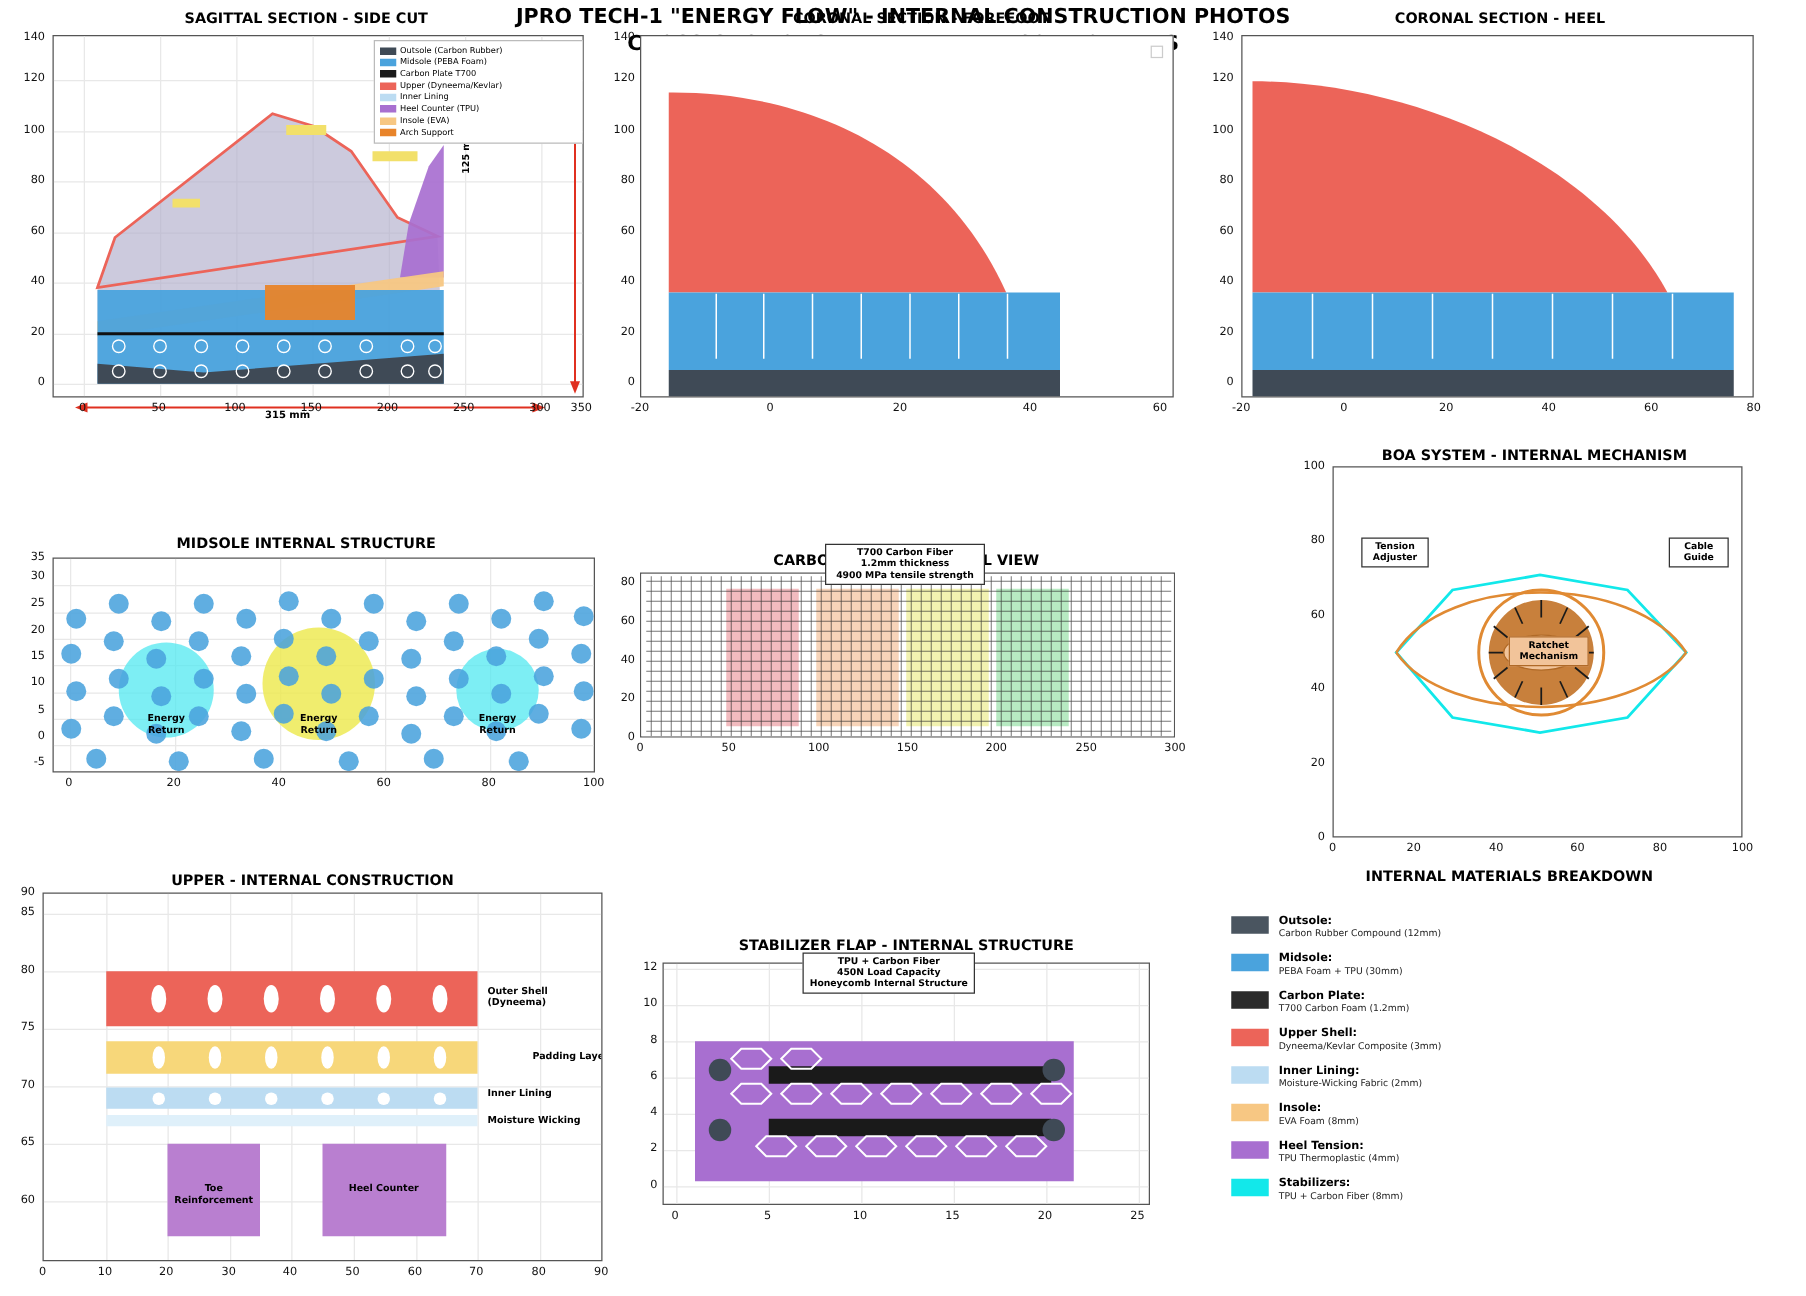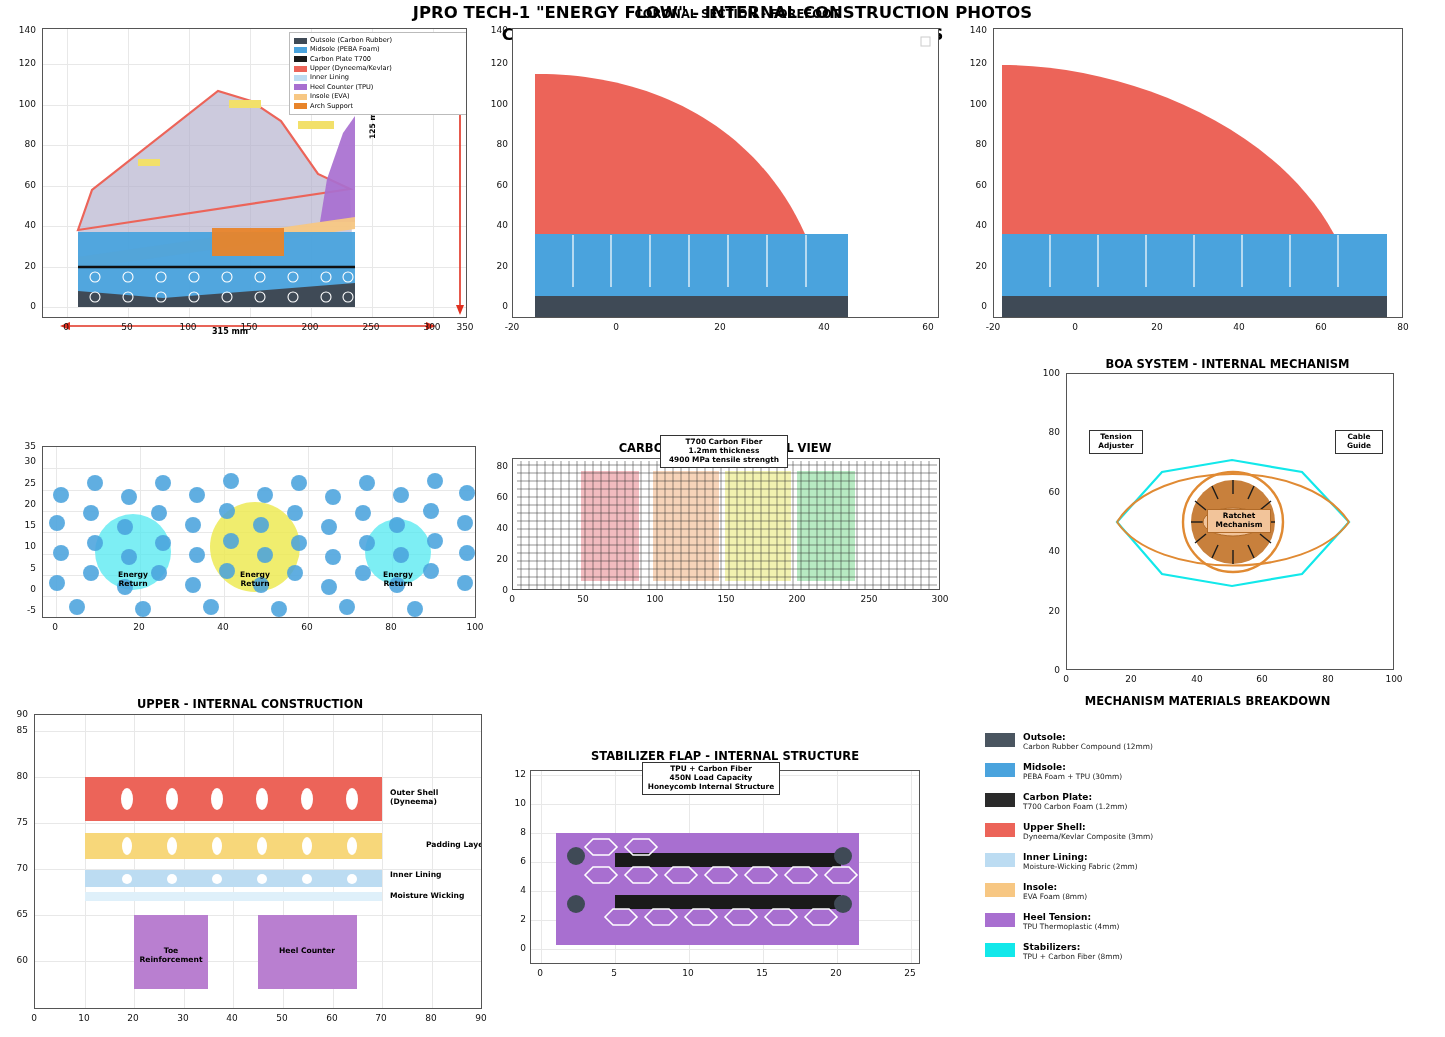--- a/index.html
+++ b/index.html
@@ -32,20 +32,21 @@
 <body>
 
 <div class="page">
 
   <div class="suptitle">
     <div>JPRO TECH-1 "ENERGY FLOW" - INTERNAL CONSTRUCTION PHOTOS</div>
     <div>CROSS-SECTIONS AND INTERNAL COMPONENTS</div>
   </div>
 
   <div class="panel" style="left:10px;top:4px;width:470px;height:345px;">
+    <div class="ptitle" style="top:3px;">SAGITTAL SECTION - SIDE CUT</div>
     <div class="axes" style="left:32px;top:24px;width:425px;height:290px;">
 
       <div class="grid gridv" style="left:24px;"></div>
         <div class="grid gridv" style="left:85px;"></div>
       <div class="grid gridv" style="left:146px;"></div>
         <div class="grid gridv" style="left:207px;"></div>
       <div class="grid gridv" style="left:268px;"></div>
         <div class="grid gridv" style="left:329px;"></div>
       <div class="grid gridv" style="left:390px;"></div>
       <div class="grid gridh" style="top:278px;"></div>
@@ -98,21 +99,21 @@
             <circle cx="305" cy="268" r="5"></circle>
         </g>
 
         <line x1="417" y1="42" x2="417" y2="280" stroke="#e03020" stroke-width="1.6"></line>
         <polygon points="417,36 413,46 421,46" fill="#e03020"></polygon>
         <polygon points="417,286 413,276 421,276" fill="#e03020"></polygon>
       </svg>
 
       <div class="smalltext" style="left:325px;top:110px;transform:rotate(-90deg);transform-origin:left top;color:#000;">125 mm</div>
 
-      <div class="legendbox" style="left:246px;top:3px;width:172px;">
+      <div class="legendbox" style="left:256px;top:3px;width:172px;">
         <div class="legendrow">
             <span class="swatch" style="background:#3f4a56"></span>
             <span>Outsole (Carbon Rubber)</span>
           </div>
         <div class="legendrow">
             <span class="swatch" style="background:#4aa3dd"></span>
             <span>Midsole (PEBA Foam)</span>
           </div>
         <div class="legendrow">
             <span class="swatch" style="background:#1a1a1a"></span>
@@ -195,20 +196,21 @@
     <div class="tick ticky" style="left:-8px;width:26px;top:262px;">20</div>
     <div class="tick ticky" style="left:-8px;width:26px;top:221px;">40</div>
     <div class="tick ticky" style="left:-8px;width:26px;top:181px;">60</div>
     <div class="tick ticky" style="left:-8px;width:26px;top:140px;">80</div>
     <div class="tick ticky" style="left:-8px;width:26px;top:100px;">100</div>
     <div class="tick ticky" style="left:-8px;width:26px;top:59px;">120</div>
     <div class="tick ticky" style="left:-8px;width:26px;top:26px;">140</div>
   </div>
 
   <div class="panel" style="left:965px;top:4px;width:470px;height:345px;">
+    <div class="ptitle" style="top:3px;">CORONAL SECTION - HEEL</div>
     <div class="axes" style="left:28px;top:24px;width:410px;height:290px;">
       <svg width="410" height="290" style="position:absolute;left:0;top:0;">
         <path d="M8,205 L8,36 C130,36 280,95 340,205 Z" fill="#ec6459"></path>
         <rect x="8" y="205" width="385" height="62" fill="#4aa3dd"></rect>
         <rect x="8" y="267" width="385" height="23" fill="#3f4a56"></rect>
         <g stroke="#ffffff" stroke-width="1.2">
           <line x1="56" y1="206" x2="56" y2="258"></line>
             <line x1="104" y1="206" x2="104" y2="258"></line>
           <line x1="152" y1="206" x2="152" y2="258"></line>
             <line x1="200" y1="206" x2="200" y2="258"></line>
@@ -228,20 +230,21 @@
     <div class="tick ticky" style="left:-4px;width:26px;top:262px;">20</div>
     <div class="tick ticky" style="left:-4px;width:26px;top:221px;">40</div>
     <div class="tick ticky" style="left:-4px;width:26px;top:181px;">60</div>
     <div class="tick ticky" style="left:-4px;width:26px;top:140px;">80</div>
     <div class="tick ticky" style="left:-4px;width:26px;top:100px;">100</div>
     <div class="tick ticky" style="left:-4px;width:26px;top:59px;">120</div>
     <div class="tick ticky" style="left:-4px;width:26px;top:26px;">140</div>
   </div>
 
   <div class="panel" style="left:10px;top:424px;width:470px;height:230px;">
+    <div class="ptitle" style="top:3px;">MIDSOLE INTERNAL STRUCTURE</div>
     <div class="axes" style="left:32px;top:22px;width:434px;height:172px;">
       <div class="grid gridv" style="left:13px;"></div>
         <div class="grid gridv" style="left:97px;"></div>
       <div class="grid gridv" style="left:181px;"></div>
         <div class="grid gridv" style="left:265px;"></div>
       <div class="grid gridv" style="left:349px;"></div>
       <div class="grid gridh" style="top:170px;"></div>
         <div class="grid gridh" style="top:149px;"></div>
       <div class="grid gridh" style="top:128px;"></div>
         <div class="grid gridh" style="top:107px;"></div>
@@ -631,21 +634,21 @@
     <div class="tick ticky" style="left:10px;width:26px;top:202px;">0</div>
     <div class="tick ticky" style="left:10px;width:26px;top:173px;">2</div>
     <div class="tick ticky" style="left:10px;width:26px;top:144px;">4</div>
     <div class="tick ticky" style="left:10px;width:26px;top:115px;">6</div>
     <div class="tick ticky" style="left:10px;width:26px;top:86px;">8</div>
     <div class="tick ticky" style="left:10px;width:26px;top:57px;">10</div>
     <div class="tick ticky" style="left:10px;width:26px;top:28px;">12</div>
   </div>
 
   <div class="panel" style="left:980px;top:694px;width:455px;height:300px;">
-    <div class="ptitle" style="top:0px;">MECHANISM MATERIALS BREAKDOWN</div>
+    <div class="ptitle" style="top:0px;">INTERNAL MATERIALS BREAKDOWN</div>
 
     <div class="matrow" style="left:5px;top:38px;">
       <span class="matsw" style="background:#4a5560"></span>
       <span>
         <span class="matname" style="display:block">Outsole:</span>
         <span class="matdesc" style="display:block">Carbon Rubber Compound (12mm)</span>
       </span>
     </div>
 
     <div class="matrow" style="left:5px;top:68px;">

